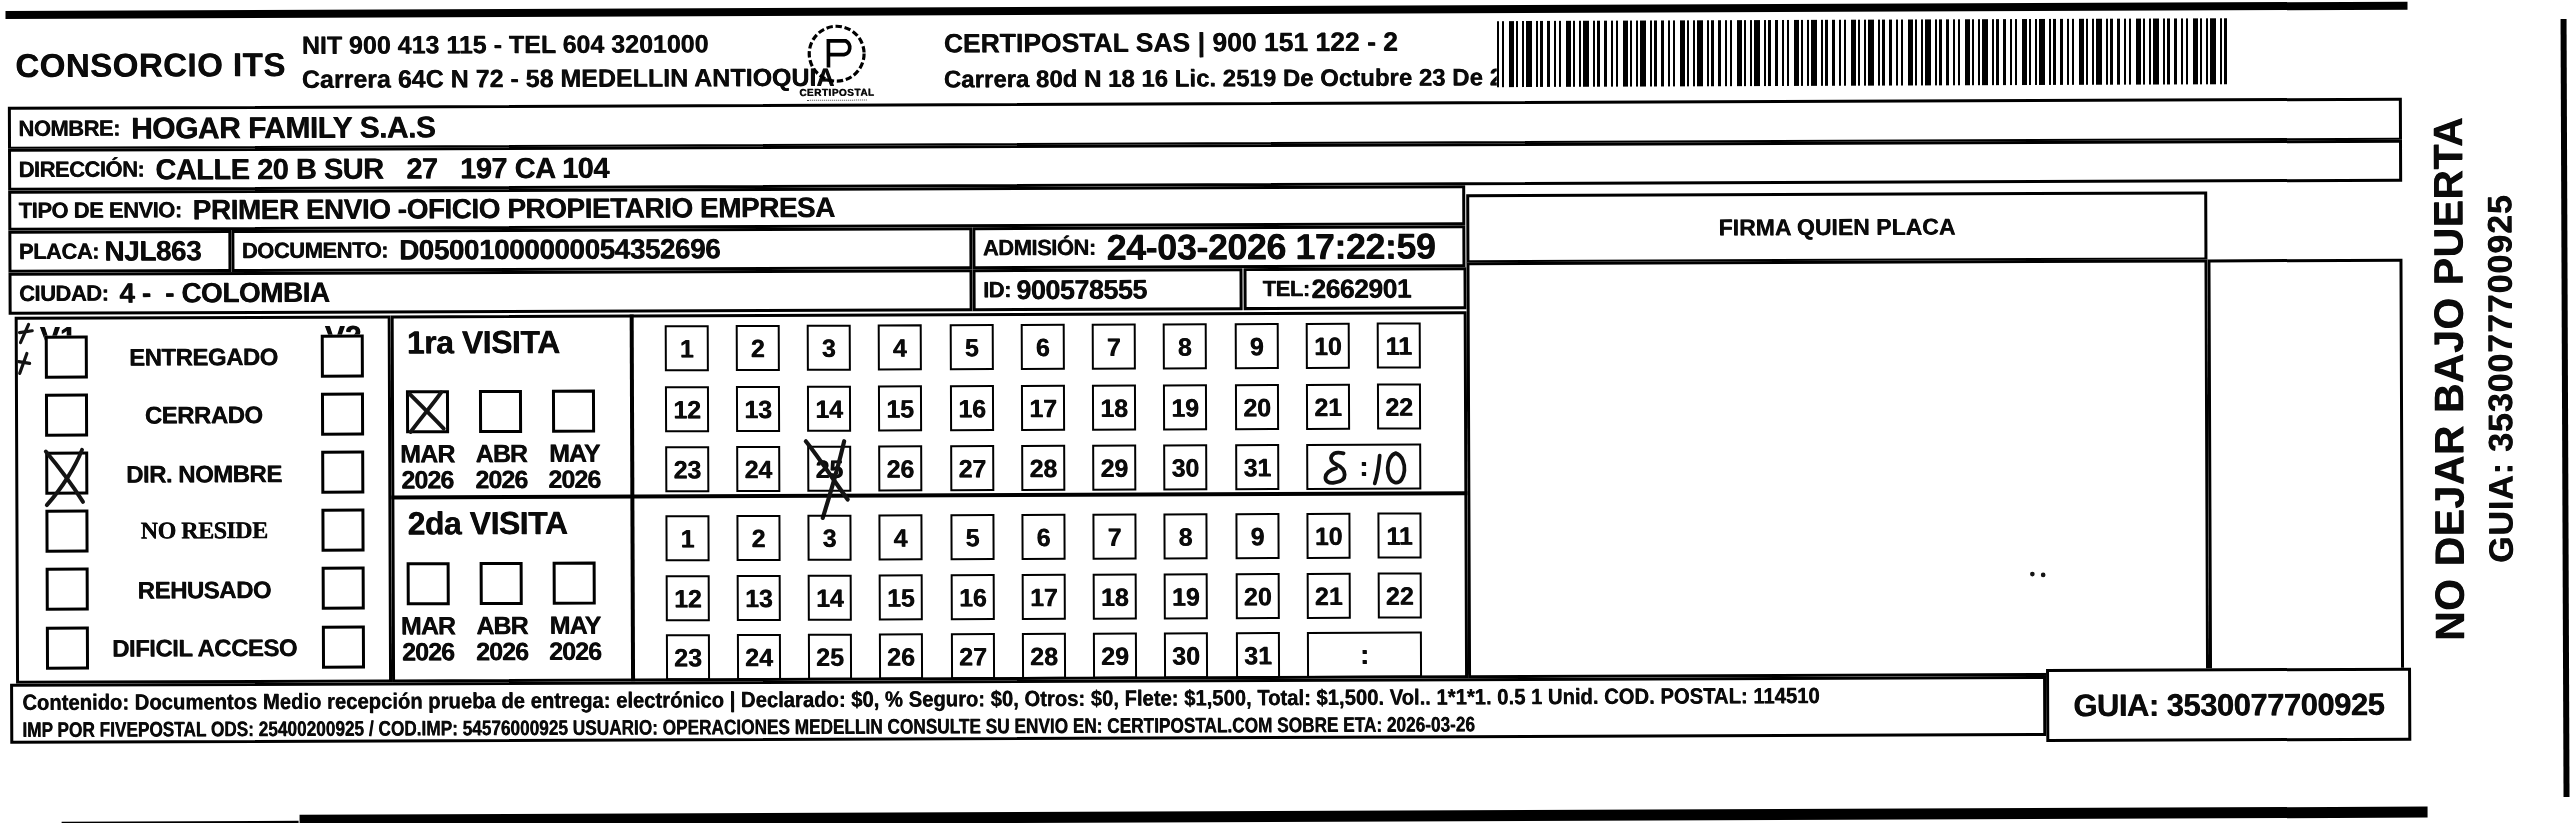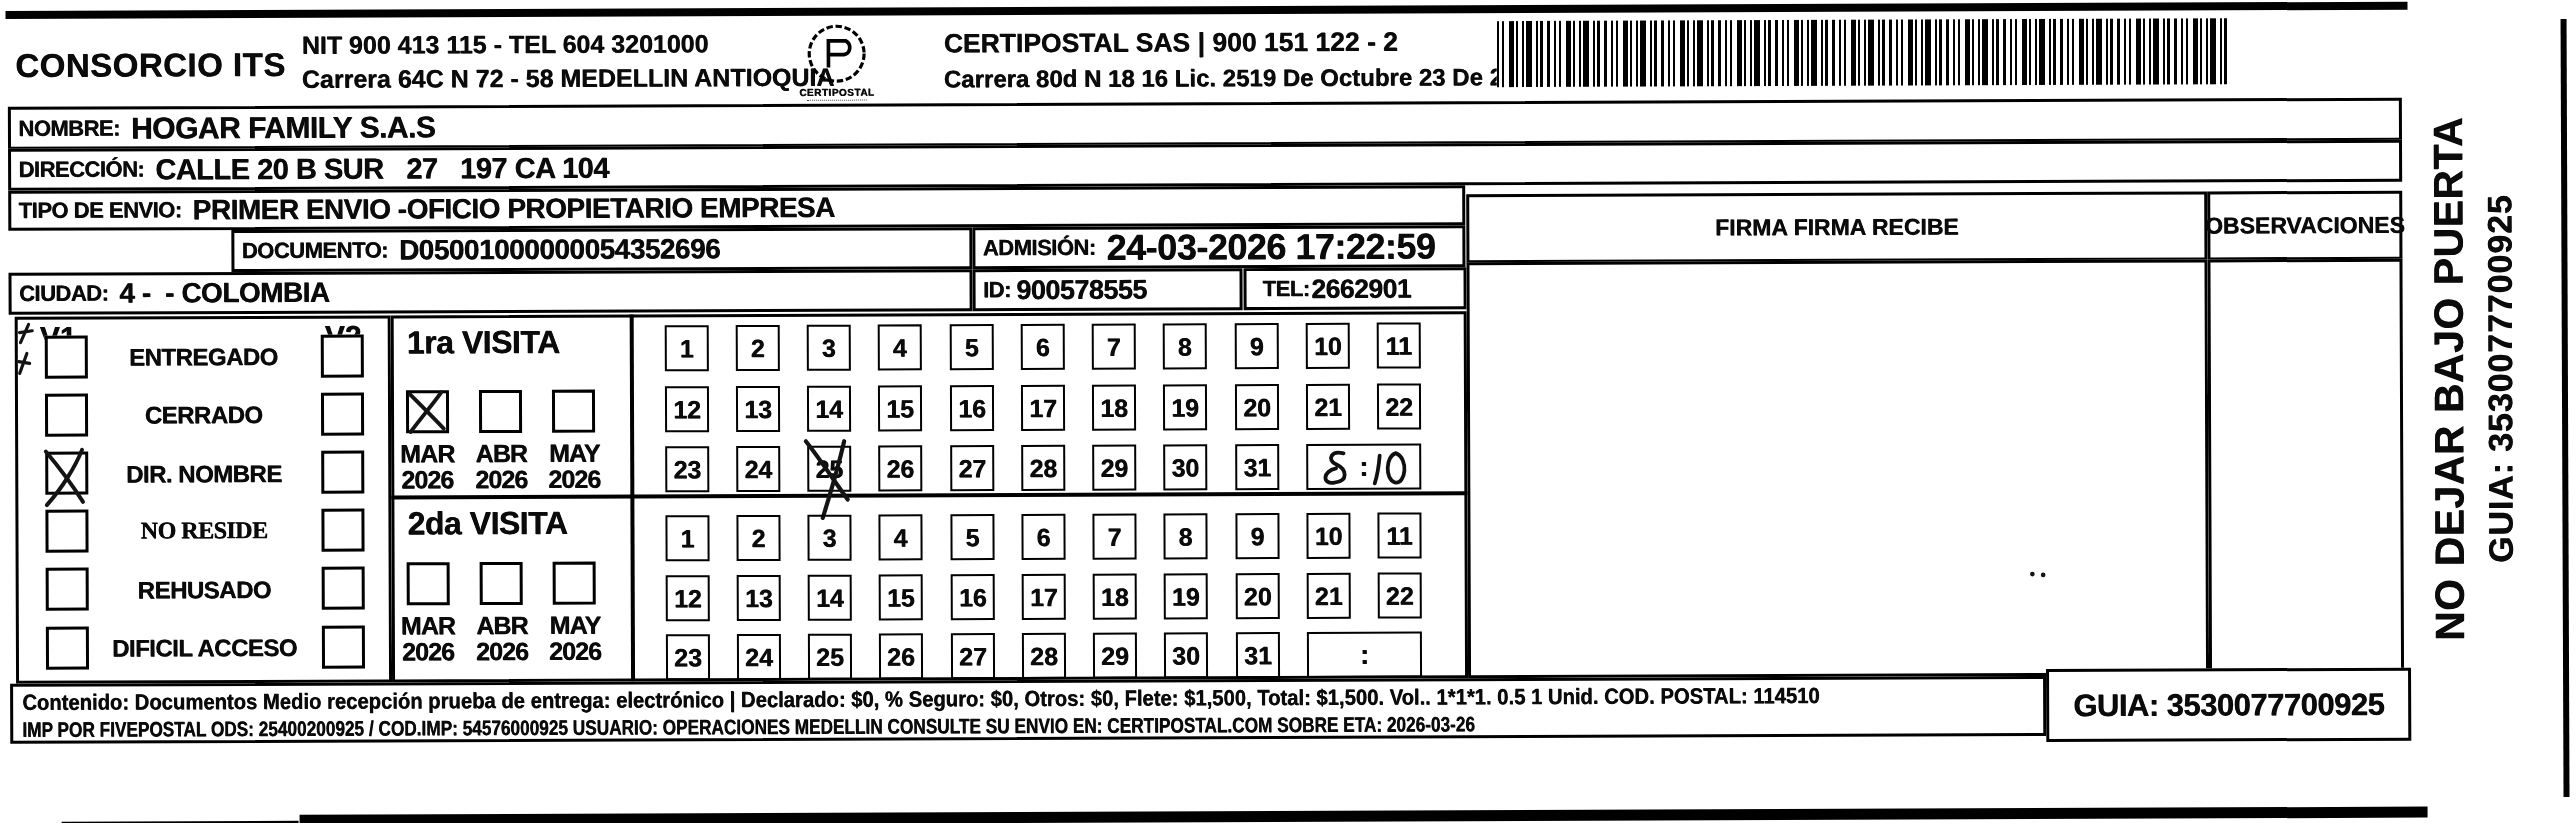--- a/index.html
+++ b/index.html
@@ -91,20 +91,24 @@
     <span class="fval" style="font-size:30px;">HOGAR FAMILY S.A.S</span>
   </div>
   <div class="fbox" style="left:9px;top:144px;width:2394px;height:42px;">
     <span class="flab">DIRECCIÓN:</span>
     <span class="fval" style="font-size:29px;">CALLE 20 B SUR   27   197 CA 104</span>
   </div>
   <div class="fbox" style="left:9px;top:186px;width:1457px;height:40px;">
     <span class="flab">TIPO DE ENVIO:</span>
     <span class="fval">PRIMER ENVIO -OFICIO PROPIETARIO EMPRESA</span>
   </div>
+  <div class="fbox" style="left:9px;top:226px;width:223px;height:42px;">
+    <span class="flab">PLACA:</span>
+    <span class="fval" style="margin-left:5.5px;">NJL863</span>
+  </div>
   <div class="fbox" style="left:232px;top:226px;width:741px;height:42px;">
     <span class="flab">DOCUMENTO:</span>
     <span class="fval">D05001000000054352696</span>
   </div>
   <div class="fbox" style="left:973px;top:226px;width:493px;height:42px;">
     <span class="flab">ADMISIÓN:</span>
     <span class="fval" style="font-size:36px;">24-03-2026 17:22:59</span>
   </div>
   <div class="fbox" style="left:9px;top:268px;width:964px;height:42px;">
     <span class="flab">CIUDAD:</span>
@@ -113,24 +117,21 @@
   <div class="fbox" style="left:973px;top:268px;width:270px;height:42px;">
     <span class="flab">ID:</span>
     <span class="fval" style="font-size:27px;margin-left:5.5px;">900578555</span>
   </div>
   <div class="fbox" style="left:1244px;top:268px;width:223px;height:42px;padding-left:16px;">
     <span class="flab">TEL:</span>
     <span class="fval" style="font-size:26.5px;margin-left:1.8px;">2662901</span>
   </div>
 
   <div class="hdrbox" style="left:1467px;top:195px;width:741px;height:69px;">
-    <span>FIRMA FIRMA RECIBE</span>
-  </div>
-  <div class="hdrbox" style="left:2208px;top:195px;width:195px;height:69px;">
-    <span>OBSERVACIONES</span>
+    <span>FIRMA QUIEN PLACA</span>
   </div>
   <div class="bodybox" style="left:1467px;top:263px;width:741px;height:416px;"></div>
   <div class="bodybox" style="left:2208px;top:263px;width:195px;height:416px;"></div>
 
   <div class="bodybox" style="left:14.6px;top:312px;width:376px;height:367px;"></div>
   <div class="vhead" style="left:40px;top:316px;">V1</div>
   <div class="vhead" style="left:325px;top:316px;">V2</div>
 
   <div class="bodybox" style="left:391px;top:312px;width:1076px;height:367px;"></div>
   <div class="line" style="left:630px;top:312px;width:3.7px;height:367px;"></div>

